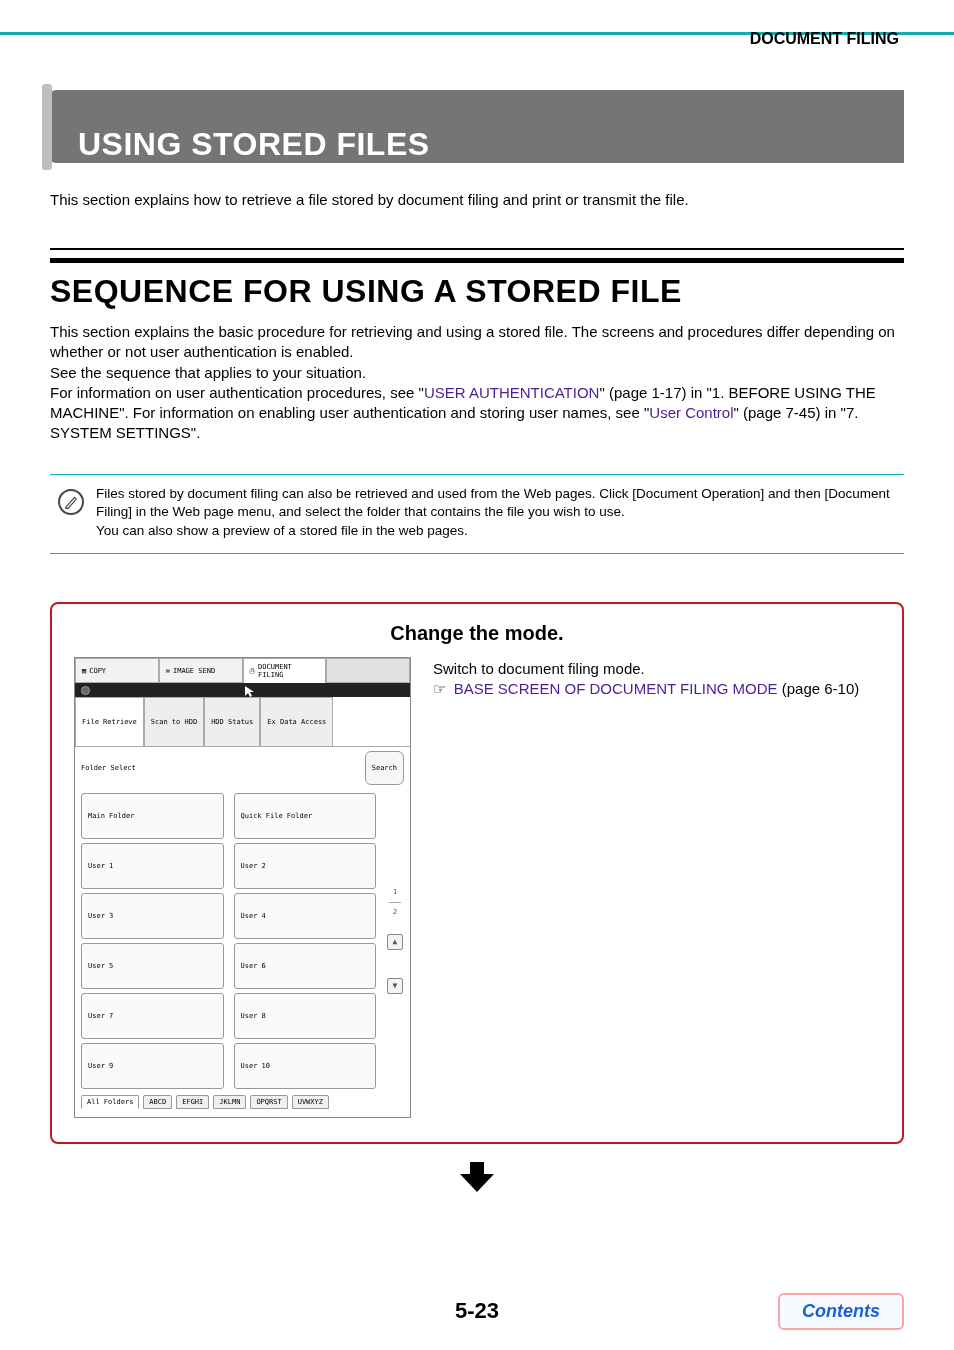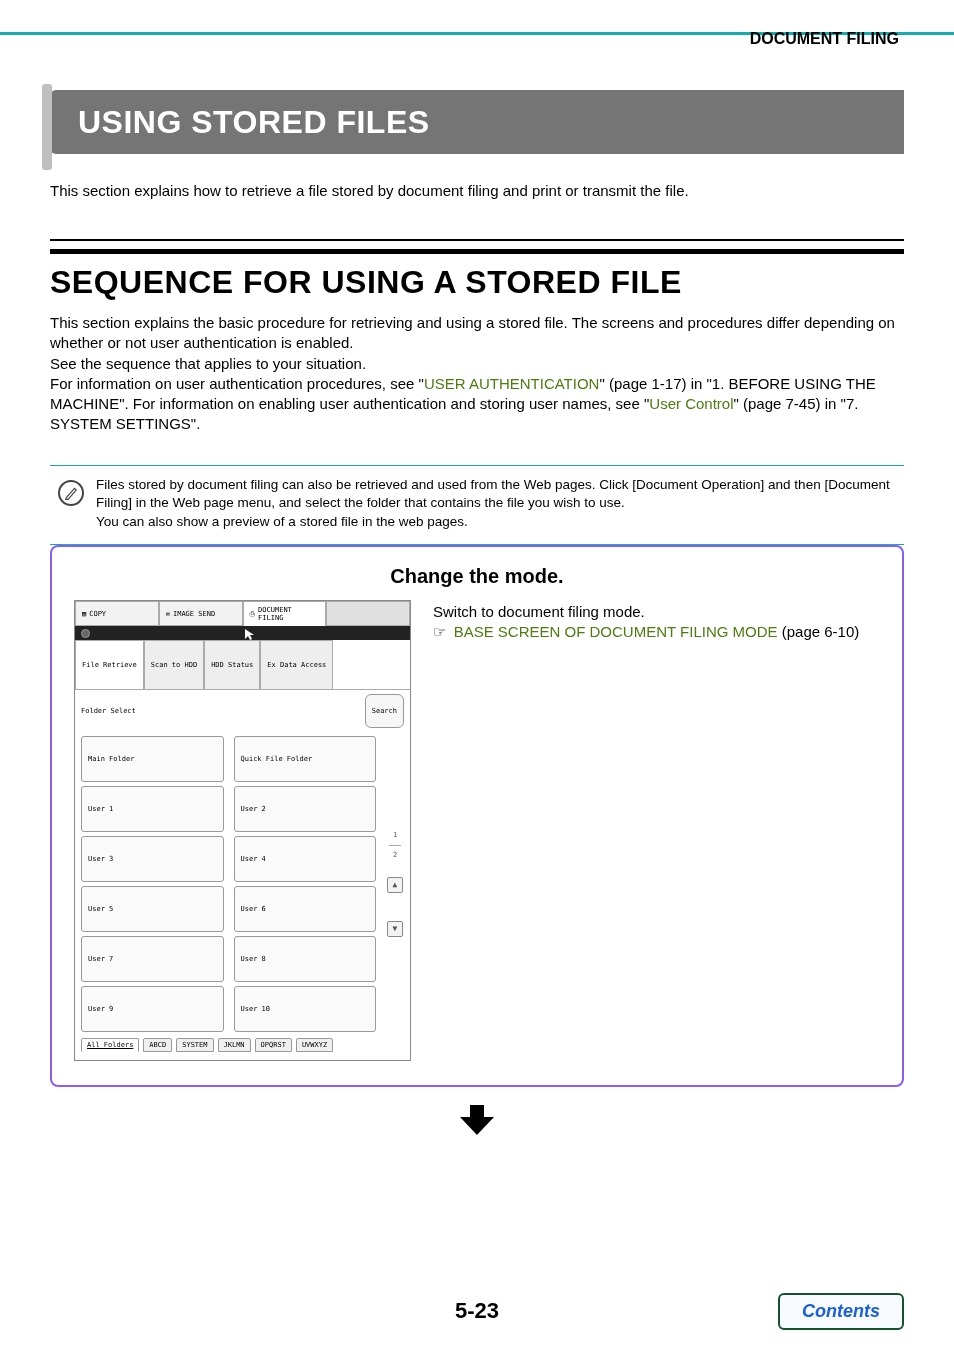--- a/index.html
+++ b/index.html
@@ -1,31 +1,31 @@
 <!DOCTYPE html>
 <html><head>
 <meta charset="utf-8">
 <style>
 html,body{margin:0;padding:0;background:#fff;font-family:Arial,Helvetica,sans-serif;color:#000;}
 .page{width:954px;height:1350px;position:relative;padding:0 50px 0 50px;box-sizing:border-box;}
 .topbar{height:24px;border-bottom:3px solid #13adb0;position:absolute;top:8px;left:0;right:0;}
 .breadcrumb{position:absolute;top:30px;right:55px;font:bold 16px Arial;}
 .spacer{height:90px;}
-.title-banner{background:#757575;height:64px;border-radius:6px 0 0 6px;position:relative;display:flex;align-items:center;padding-left:28px;margin-bottom:28px;}
+.title-banner{background:#757575;height:73px;border-radius:6px 0 0 6px;position:relative;display:flex;align-items:flex-end;padding-left:28px;margin-bottom:28px;}
 .title-banner .tab{position:absolute;left:-8px;top:-6px;width:10px;height:86px;background:#bfbfbf;border-radius:3px;}
 .title-banner .t{color:#fff;font:bold 32px Arial;letter-spacing:0.5px;}
 .intro{font:15px Arial;margin-bottom:40px;}
 .h2{font:bold 32px Arial;border-top:5px solid #000;padding-top:10px;margin-top:8px;margin-bottom:12px;letter-spacing:0.5px;}
 .h2rule{border-top:2px solid #000;margin-bottom:4px;}
 .body{font:15px/1.35 Arial;}
-a.link{color:#4d7c0f;text-decoration:none;}
+a.link{color:#4c1d95;text-decoration:none;}
 .note{border-top:1px solid #13adb0;border-bottom:1px solid #13adb0;display:flex;align-items:flex-start;padding:10px 0 12px 0;margin-top:30px;font:13.5px/1.4 Arial;gap:12px;}
 .note-icon{border:2px solid #444;border-radius:50%;width:22px;height:22px;display:flex;align-items:center;justify-content:center;margin-left:8px;margin-top:4px;flex:none;}
 .note-icon svg{display:block;}
-.step-card{border:2px solid #8b5cf6;border-radius:8px;padding:18px 22px 24px 22px;}
+.step-card{border:2px solid #b91c1c;border-radius:8px;margin-top:48px;padding:18px 22px 24px 22px;}
 .step-title{font:bold 20px Arial;text-align:center;margin-bottom:12px;}
 .step-body{display:flex;gap:22px;align-items:flex-start;}
 .step-right{font:15px/1.35 Arial;padding-top:2px;}
 .pointer{font-size:15px;margin-right:3px;}
 
 .mini{width:335px;border:1px solid #888;flex:none;}
 .mini-tabs{display:flex;background:#e7e7e7;}
 .mini-tab{flex:1;font:7px monospace;padding:4px 6px;display:flex;align-items:center;gap:3px;border:1px solid #aaa;background:#f2f2f2;}
 .mini-tab.active{background:#fff;border-bottom:0;}
 .mini-tab.empty{background:#e0e0e0;}
@@ -39,25 +39,25 @@
 .mini-row .lab{font:7px monospace;}
 .mini-row .srch{font:7px monospace;border:1px solid #999;padding:12px 6px;border-radius:6px;background:#f6f6f6;}
 .pane{padding:4px 6px 8px 6px;}
 .folder-grid{display:grid;grid-template-columns:1fr 1fr 18px;gap:4px 10px;align-items:center;}
 .fbtn{font:7px monospace;border:1px solid #999;border-radius:3px;padding:18px 6px;background:#fafafa;}
 .pagecol{display:flex;flex-direction:column;gap:6px;align-items:center;font:7px monospace;color:#555;}
 .pgnum{line-height:1;}
 .arrbtn{width:14px;height:14px;border:1px solid #888;border-radius:2px;background:#f3f3f3;display:flex;align-items:center;justify-content:center;font-size:8px;}
 .btabs{display:flex;gap:4px;margin-top:6px;}
 .btab{font:7px monospace;border:1px solid #999;padding:2px 5px;border-radius:2px 2px 0 0;background:#f0f0f0;}
-.btab.on{background:#fff;border-bottom-color:#fff;text-decoration:underline;}
+.btab.on{background:#fff;border-bottom-color:#fff;}
 .bigarrow{text-align:center;margin-top:18px;}
 .bigarrow svg{display:inline-block;}
 .pagenum{position:absolute;bottom:26px;width:100%;left:0;text-align:center;font:bold 22px Arial;}
-.contents-btn{position:absolute;bottom:20px;right:50px;border:2px solid #14532d;border-radius:6px;padding:6px 22px;font:italic bold 18px Arial;color:#1b5fd6;background:#f7faff;}
+.contents-btn{position:absolute;bottom:20px;right:50px;border:2px solid #fca5a5;border-radius:6px;padding:6px 22px;font:italic bold 18px Arial;color:#1b5fd6;background:#f7faff;}
 </style>
 </head>
 <body>
 <div class="page">
 
 <div class="topbar"></div>
 <div class="breadcrumb">DOCUMENT FILING</div>
 <div class="spacer"></div>
 
 <div class="title-banner">
@@ -147,21 +147,21 @@
           <div class="fbtn">User 5</div>
           <div class="fbtn">User 6</div>
           <div class="fbtn">User 7</div>
           <div class="fbtn">User 8</div>
           <div class="fbtn">User 9</div>
           <div class="fbtn">User 10</div>
         </div>
         <div class="btabs">
           <div class="btab on">All Folders</div>
           <div class="btab">ABCD</div>
-          <div class="btab">SYSTEM</div>
+          <div class="btab">EFGHI</div>
           <div class="btab">JKLMN</div>
           <div class="btab">OPQRST</div>
           <div class="btab">UVWXYZ</div>
         </div>
       </div>
     </div>
 
     <div class="step-right">
       <div>Switch to document filing mode.</div>
       <div>

